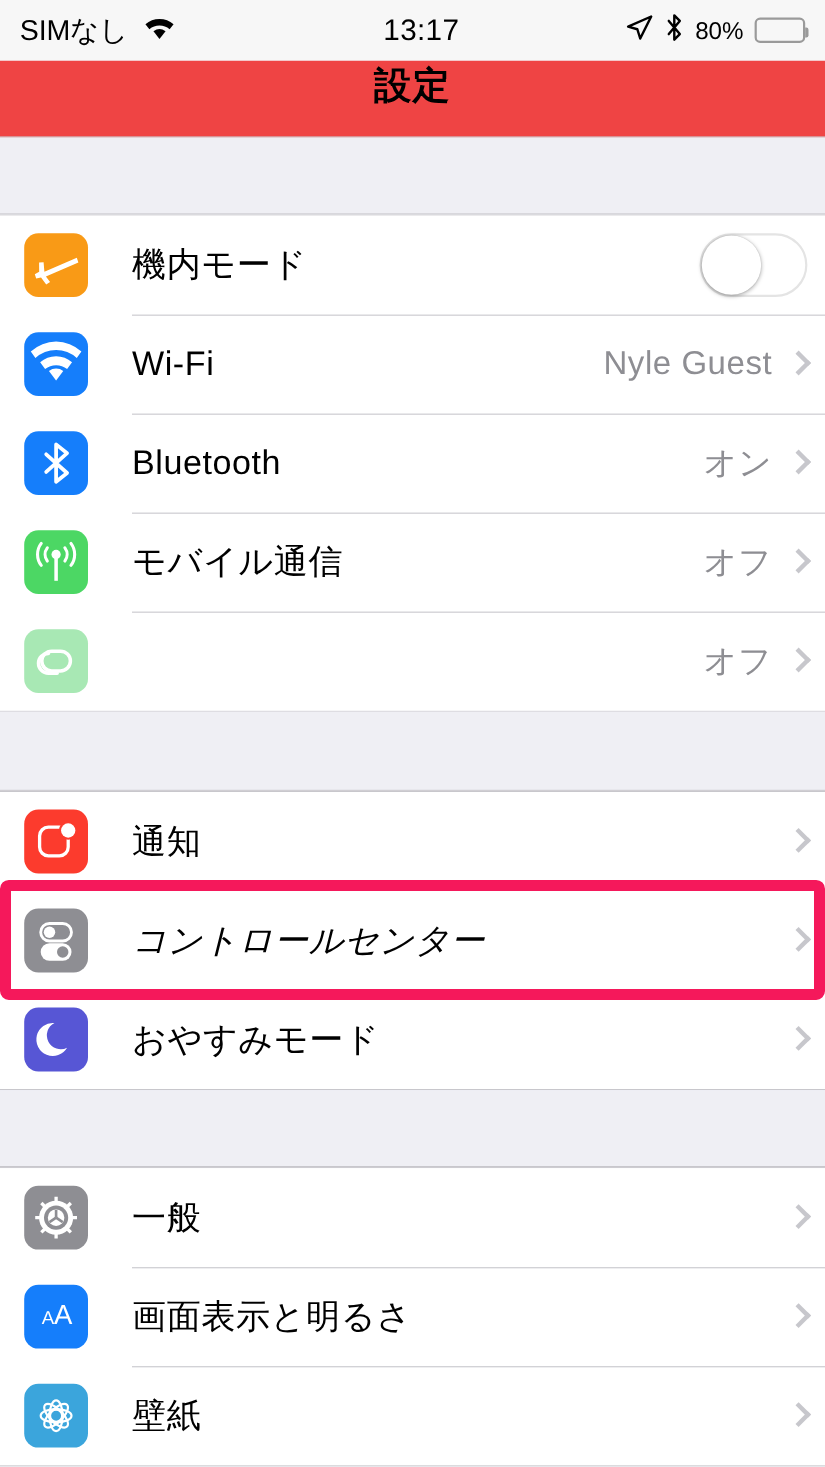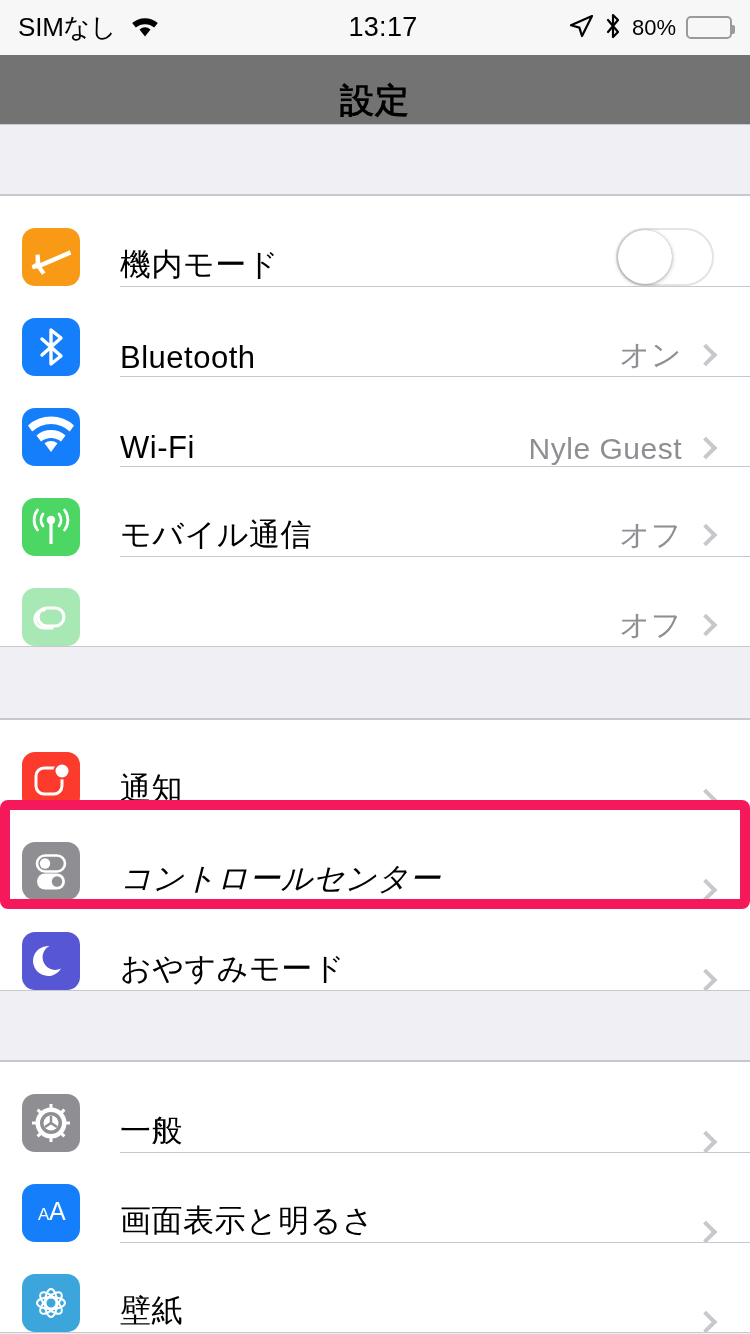--- a/index.html
+++ b/index.html
@@ -30,32 +30,32 @@
     position:relative;padding:2px;
   }
   .batt-fill{height:100%;background:#000;border-radius:2px;}
   .batt:after{
     content:"";position:absolute;right:-5px;top:7px;width:3px;height:9px;
     background:#9a9a9a;border-radius:0 2px 2px 0;
   }
 
   
   .navbar{
-    height:70px;background:#737373;
-    display:flex;align-items:flex-end;justify-content:center;
+    height:70px;background:#ef4444;
+    display:flex;align-items:flex-start;justify-content:center;
     border-bottom:1px solid #C8C7CC;
   }
   .navbar .title{font-size:34px;font-weight:bold;color:#000;letter-spacing:1px;}
 
   
   .gap{background:#EFEFF4;border-bottom:1px solid #C8C7CC;}
   .group{background:#FFF;border-top:1px solid #C8C7CC;border-bottom:1px solid #C8C7CC;}
   .row{
-    position:relative;display:flex;align-items:flex-end;
-    height:90px;background:#FFF;padding-left:22px;padding-right:36px;
+    position:relative;display:flex;align-items:center;
+    height:90px;background:#FFF;padding-left:22px;padding-right:16px;
   }
   .row + .row:before{
     content:"";position:absolute;left:120px;right:0;top:0;height:1px;background:#C8C7CC;
   }
   .icon{
     width:58px;height:58px;border-radius:13px;flex:0 0 58px;
     position:relative;overflow:hidden;
     display:flex;align-items:center;justify-content:center;
   }
   .label{
@@ -140,41 +140,41 @@
       <span class="right">
         <span class="toggle">
             <span class="knob"></span>
           </span>
       </span>
     </div>
 
     <div class="row">
       <span class="icon" style="background:#157EFB">
         <svg viewBox="0 0 58 58">
-            <path d="M20 21 L39 38 L29 46 L29 12 L39 20 L20 37" fill="none" stroke="#fff" stroke-width="3.4" stroke-linejoin="round" stroke-linecap="round"></path>
-          </svg>
-      </span>
-      <span class="label">Bluetooth</span>
-      <span class="right">
-        <span class="value">オン</span>
-        <span class="chev"></span>
-      </span>
-    </div>
-
-    <div class="row">
-      <span class="icon" style="background:#157EFB">
-        <svg viewBox="0 0 58 58">
           <path d="M29 44 L22.5 35.2 A11 11 0 0 1 35.5 35.2 Z" fill="#fff"></path>
           <path d="M14.5 27.4 A22 22 0 0 1 43.5 27.4 L39 33.5 A16 16 0 0 0 19 33.5 Z" fill="#fff"></path>
           <path d="M6 17.5 A34 34 0 0 1 52 17.5 L47.8 23.5 A27.5 27.5 0 0 0 10.2 23.5 Z" fill="#fff"></path>
         </svg>
       </span>
       <span class="label">Wi-Fi</span>
       <span class="right">
         <span class="value">Nyle Guest</span>
+        <span class="chev"></span>
+      </span>
+    </div>
+
+    <div class="row">
+      <span class="icon" style="background:#157EFB">
+        <svg viewBox="0 0 58 58">
+            <path d="M20 21 L39 38 L29 46 L29 12 L39 20 L20 37" fill="none" stroke="#fff" stroke-width="3.4" stroke-linejoin="round" stroke-linecap="round"></path>
+          </svg>
+      </span>
+      <span class="label">Bluetooth</span>
+      <span class="right">
+        <span class="value">オン</span>
         <span class="chev"></span>
       </span>
     </div>
 
     <div class="row">
       <span class="icon" style="background:#4CD764">
         <svg viewBox="0 0 58 58">
           <circle cx="29" cy="22" r="4.2" fill="#fff"></circle>
           <rect x="27.4" y="24" width="3.2" height="22" fill="#fff"></rect>
           <path d="M21 28 A10 10 0 0 1 21 16" fill="none" stroke="#fff" stroke-width="2.8" stroke-linecap="round"></path>

